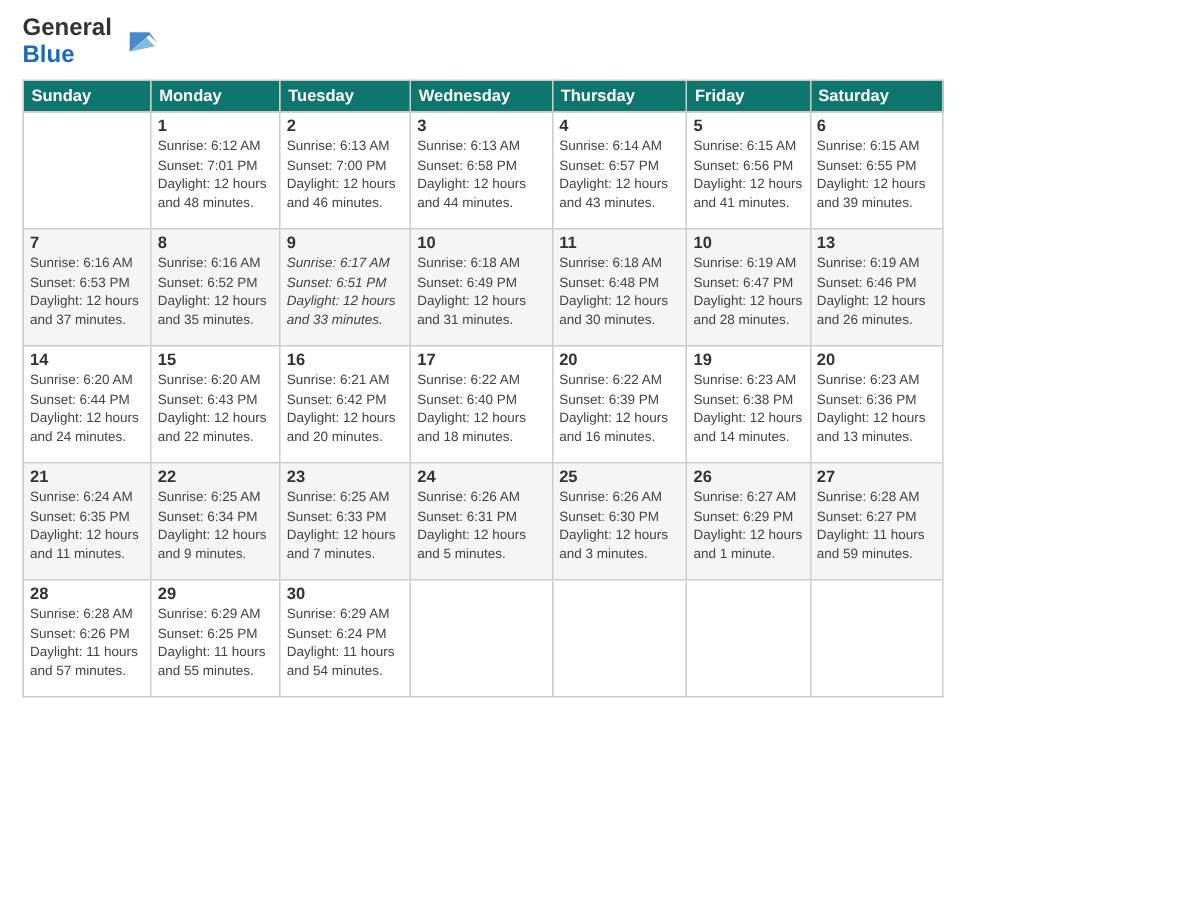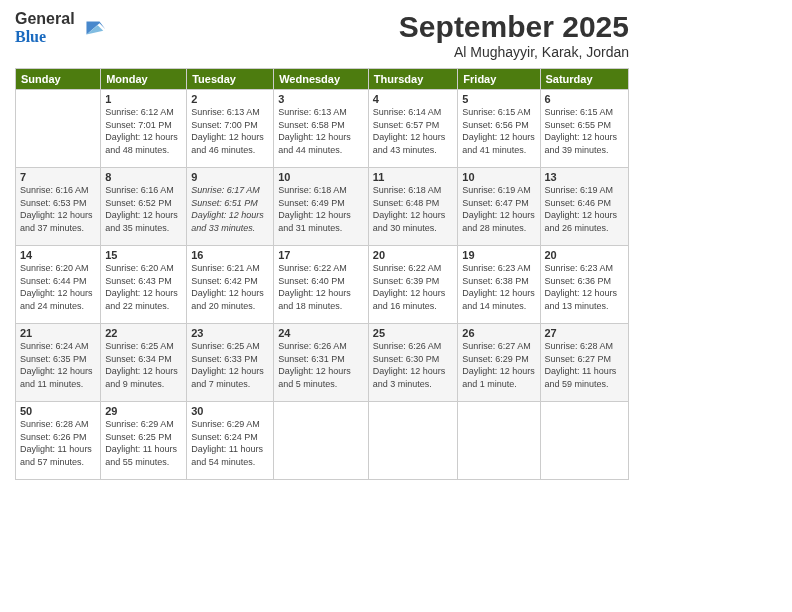--- a/index.html
+++ b/index.html
@@ -41,21 +41,21 @@
     .location {
       font-size: 14px;
       color: #333;
     }
     .calendar {
       width: 100%;
       border-collapse: collapse;
       font-size: 10px;
     }
     .calendar th {
-      background: #4d7c0f;
+      background: #0f766e;
       color: #fff;
       text-align: left;
       padding: 4px 5px;
       font-size: 11px;
       border: 1px solid #ccc;
     }
     .calendar td {
       vertical-align: top;
       padding: 3px 4px;
       border: 1px solid #ccc;
@@ -83,32 +83,28 @@
 </head>
 <body>
 
 <div class="page">
   <div class="header">
     <div class="logo">
       <div>
         <div style="display:flex;align-items:center;">
           <div style="line-height:1.1;">
             <div style="font-size:16px;font-weight:bold;color:#333;">General</div>
-            <div style="font-size:16px;font-weight:bold;color:#1a6abf;font-family:Liberation Serif, serif;">Blue</div>
+            <div style="font-size:16px;font-weight:bold;color:#1a6abf;">Blue</div>
           </div>
           <svg class="logo-icon" viewBox="0 0 30 30" xmlns="http://www.w3.org/2000/svg">
             <polygon points="8,22 22,10 28,16 22,8 8,8" fill="#1a6abf" opacity="0.8"></polygon>
             <polygon points="8,22 20,12 26,18" fill="#4a9fd4" opacity="0.7"></polygon>
           </svg>
         </div>
       </div>
-    </div>
-    <div class="title-block">
-      <div class="month-title">September 2025</div>
-      <div class="location">Al Mughayyir, Karak, Jordan</div>
     </div>
   </div>
 
   <table class="calendar">
     <thead>
       <tr>
       <th>Sunday</th>
           <th>Monday</th>
           <th>Tuesday</th>
           <th>Wednesday</th>
@@ -311,21 +307,21 @@
           <td>
             <span class="day-num">27</span>
             <div class="day-info" style="white-space: pre-line;">Sunrise: 6:28 AM
 Sunset: 6:27 PM
 Daylight: 11 hours
 and 59 minutes.</div>
           </td>
         </tr>
         <tr>
           <td>
-            <span class="day-num">50</span>
+            <span class="day-num">28</span>
             <div class="day-info" style="white-space: pre-line;">Sunrise: 6:28 AM
 Sunset: 6:26 PM
 Daylight: 11 hours
 and 57 minutes.</div>
           </td>
           <td>
             <span class="day-num">29</span>
             <div class="day-info" style="white-space: pre-line;">Sunrise: 6:29 AM
 Sunset: 6:25 PM
 Daylight: 11 hours

